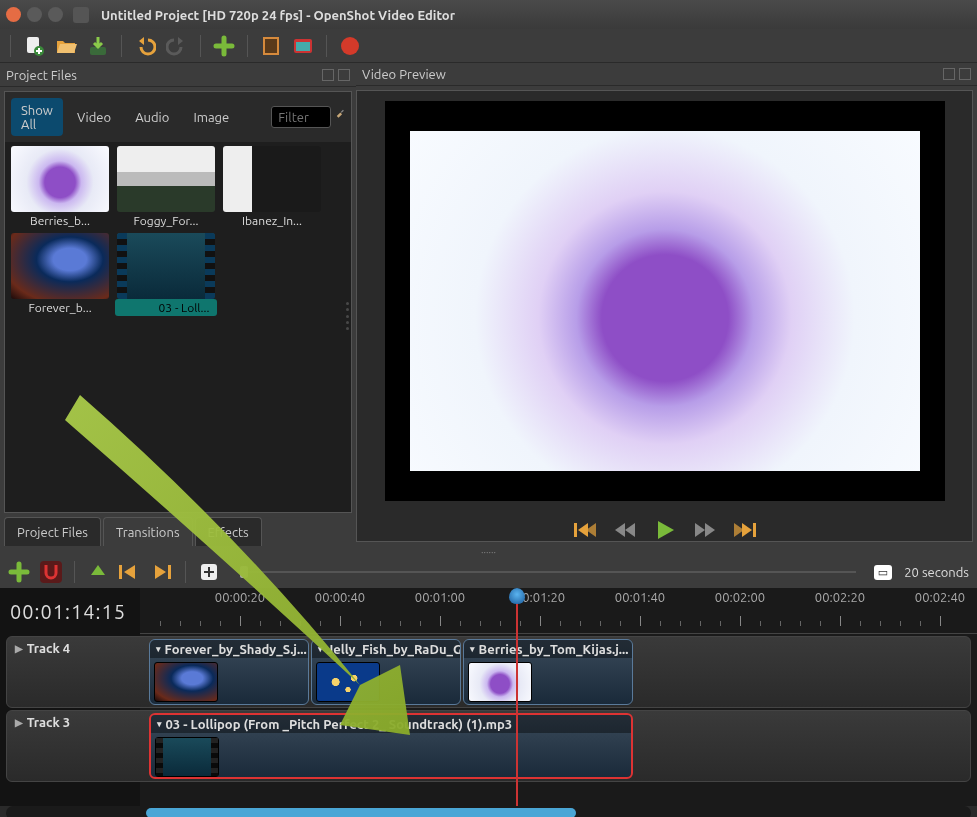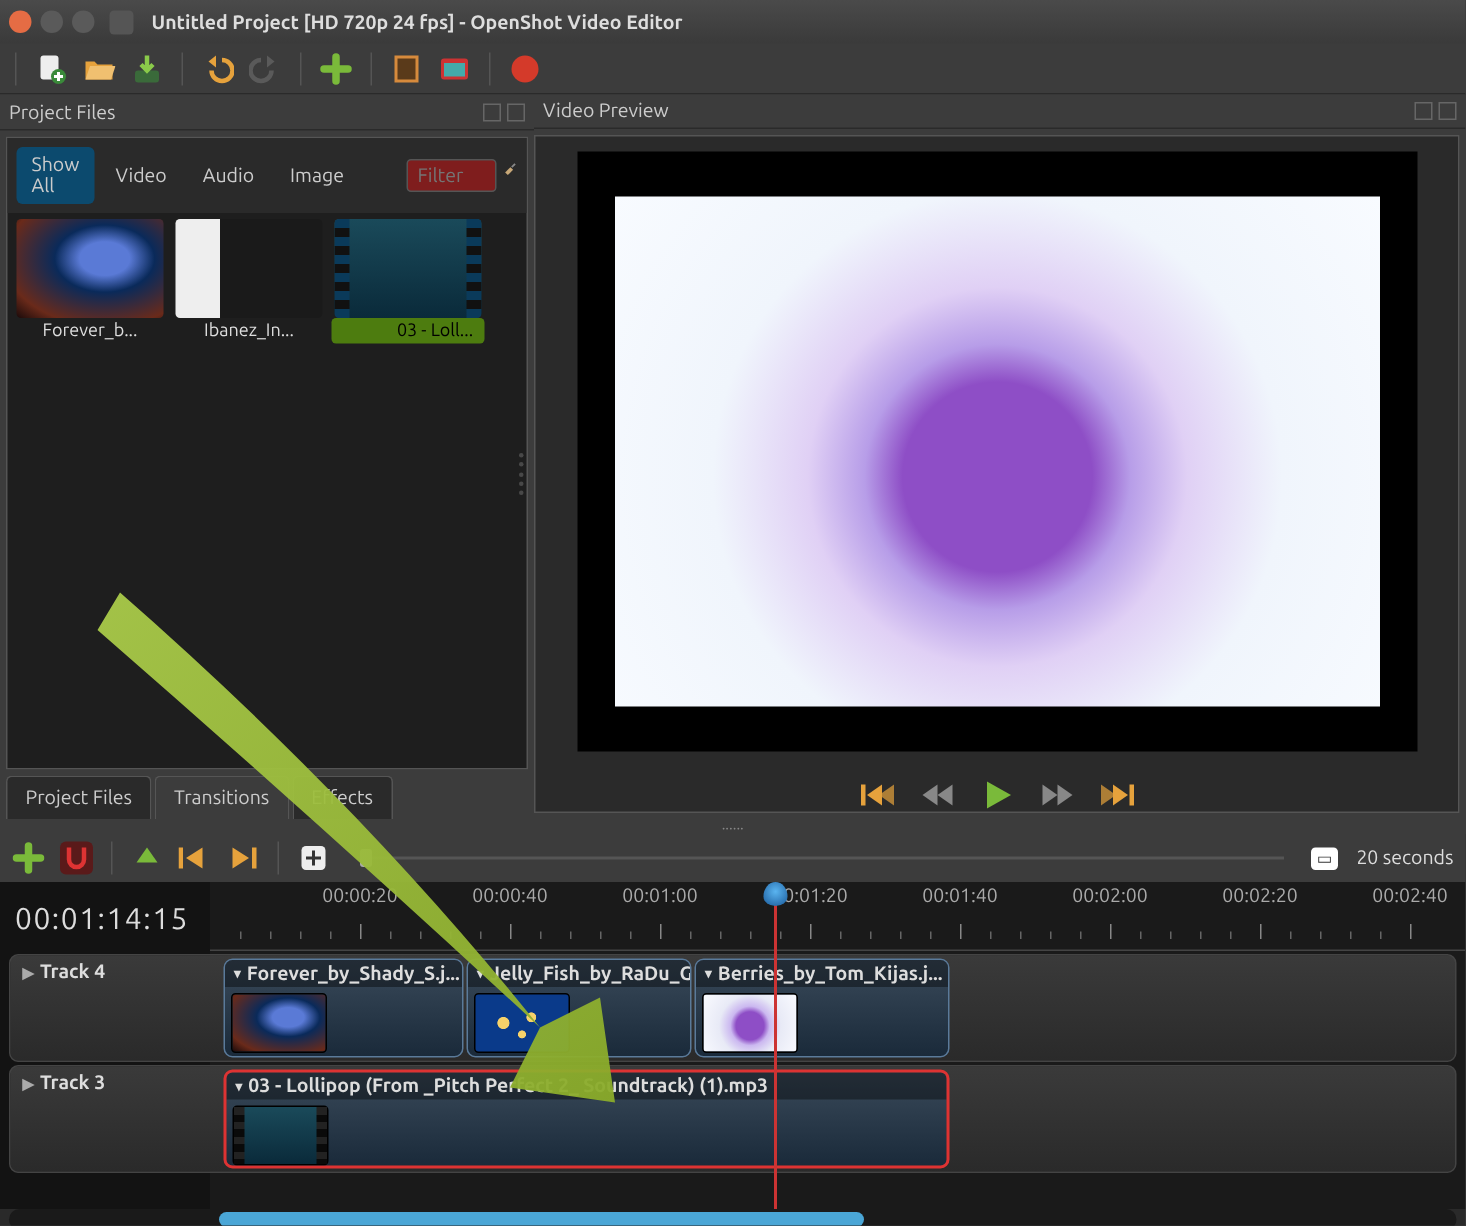--- a/index.html
+++ b/index.html
@@ -26,28 +26,28 @@
 
 .panel-header { height:24px; background:#3c3c3c; display:flex; align-items:center; padding:0 6px; color:#ccc; border-bottom:1px solid #2a2a2a; }
 .panel-header .ctrls { margin-left:auto; display:flex; gap:4px; }
 .panel-header .ctrls span { width:12px; height:12px; border:1px solid #666; }
 
 
 .pf-body { flex:1; background:#1e1e1e; border:1px solid #555; margin:4px; display:flex; flex-direction:column; position:relative; }
 .pf-filterbar { display:flex; align-items:center; gap:4px; padding:6px; background:#2a2a2a; }
 .pf-tab { padding:5px 10px; color:#ccc; border-radius:4px; }
 .pf-tab.active { background:#0c4a6e; }
-.pf-input { background:#7f1d1d; border:1px solid #555; color:#aaa; padding:3px 6px; width:60px; border-radius:3px;margin-left:28px; }
+.pf-input { background:#000000; border:1px solid #555; color:#aaa; padding:3px 6px; width:60px; border-radius:3px;margin-left:28px; }
 .brush-icon { width:22px; height:22px; margin-left:auto; }
 
 .thumb-grid { flex:1; padding:4px; display:flex; flex-wrap:wrap; align-content:flex-start; gap:4px; overflow:hidden; }
 .thumb { width:102px; display:flex; flex-direction:column; align-items:center; }
 .thumb-img { width:98px; height:66px; border-radius:3px; background:#222; position:relative; overflow:hidden; }
 .thumb-label { font-size:12px; color:#ddd; padding:2px 0; text-align:center; width:100%; white-space:nowrap; overflow:hidden; text-overflow:ellipsis; }
-.thumb.selected .thumb-label { background:#4d7c0f; color:#000; border-radius:3px;padding-left:36px; }
+.thumb.selected .thumb-label { background:#0f766e; color:#000; border-radius:3px;padding-left:36px; }
 .thumb.video .thumb-img::before,.thumb.video .thumb-img::after { content:""; position:absolute; top:0; bottom:0; width:10px; background:repeating-linear-gradient(#0a3a5a 0 6px,#111 6px 12px); }
 .thumb.video .thumb-img::before { left:0; }
 .thumb.video .thumb-img::after { right:0; }
 
 
 .berries-bg { background:radial-gradient(circle at 50% 55%,#8e4ec6 0 25%,#cbb8f0 35%,#e8eaf6 55%,#fafbff 100%); }
 .foggy-bg { background:linear-gradient(#eee 0 40%,#bbb 40% 60%,#2a3a2a 60% 100%); }
 .forever-bg { background:radial-gradient(ellipse at 60% 40%,#5a7ad6 0 20%,#0a2a5a 40%,#6a2a1a 80%,#1a0a0a 100%); }
 .ibanez-bg { background:linear-gradient(90deg,#eee 0 30%,#1a1a1a 30% 100%); }
 .jelly-bg { background:radial-gradient(circle at 30% 50%,#f7d26a 0 8%,transparent 9%),radial-gradient(circle at 60% 40%,#f7d26a 0 7%,transparent 8%),radial-gradient(circle at 50% 70%,#f7d26a 0 6%,transparent 7%),#0a3a8a; }
@@ -202,26 +202,34 @@
           <span class="pf-tab">Audio</span>
           <span class="pf-tab">Image</span>
           <input class="pf-input" placeholder="Filter" style="">
           <span class="brush-icon"><svg viewBox="0 0 22 22">
                 <path d="M4 18l8-8 4 4-8 8z" fill="#c8a878"></path>
                 <path d="M13 9l5-5 2 2-5 5z" fill="#888"></path>
               </svg></span>
         </div>
         <div class="thumb-grid">
           <div class="thumb">
-              <div class="thumb-img forever-bg"></div>
-              <div class="thumb-label">Forever_b...</div>
+              <div class="thumb-img berries-bg"></div>
+              <div class="thumb-label">Berries_b...</div>
+            </div>
+          <div class="thumb">
+              <div class="thumb-img foggy-bg"></div>
+              <div class="thumb-label">Foggy_For...</div>
             </div>
           <div class="thumb">
               <div class="thumb-img ibanez-bg"></div>
               <div class="thumb-label">Ibanez_In...</div>
+            </div>
+          <div class="thumb">
+              <div class="thumb-img forever-bg"></div>
+              <div class="thumb-label">Forever_b...</div>
             </div>
           <div class="thumb video selected">
               <div class="thumb-img lollipop-bg"></div>
               <div class="thumb-label">03 - Loll...</div>
             </div>
         </div>
         <div class="drip-handle">
             <span></span>
             <span></span>
             <span></span>

